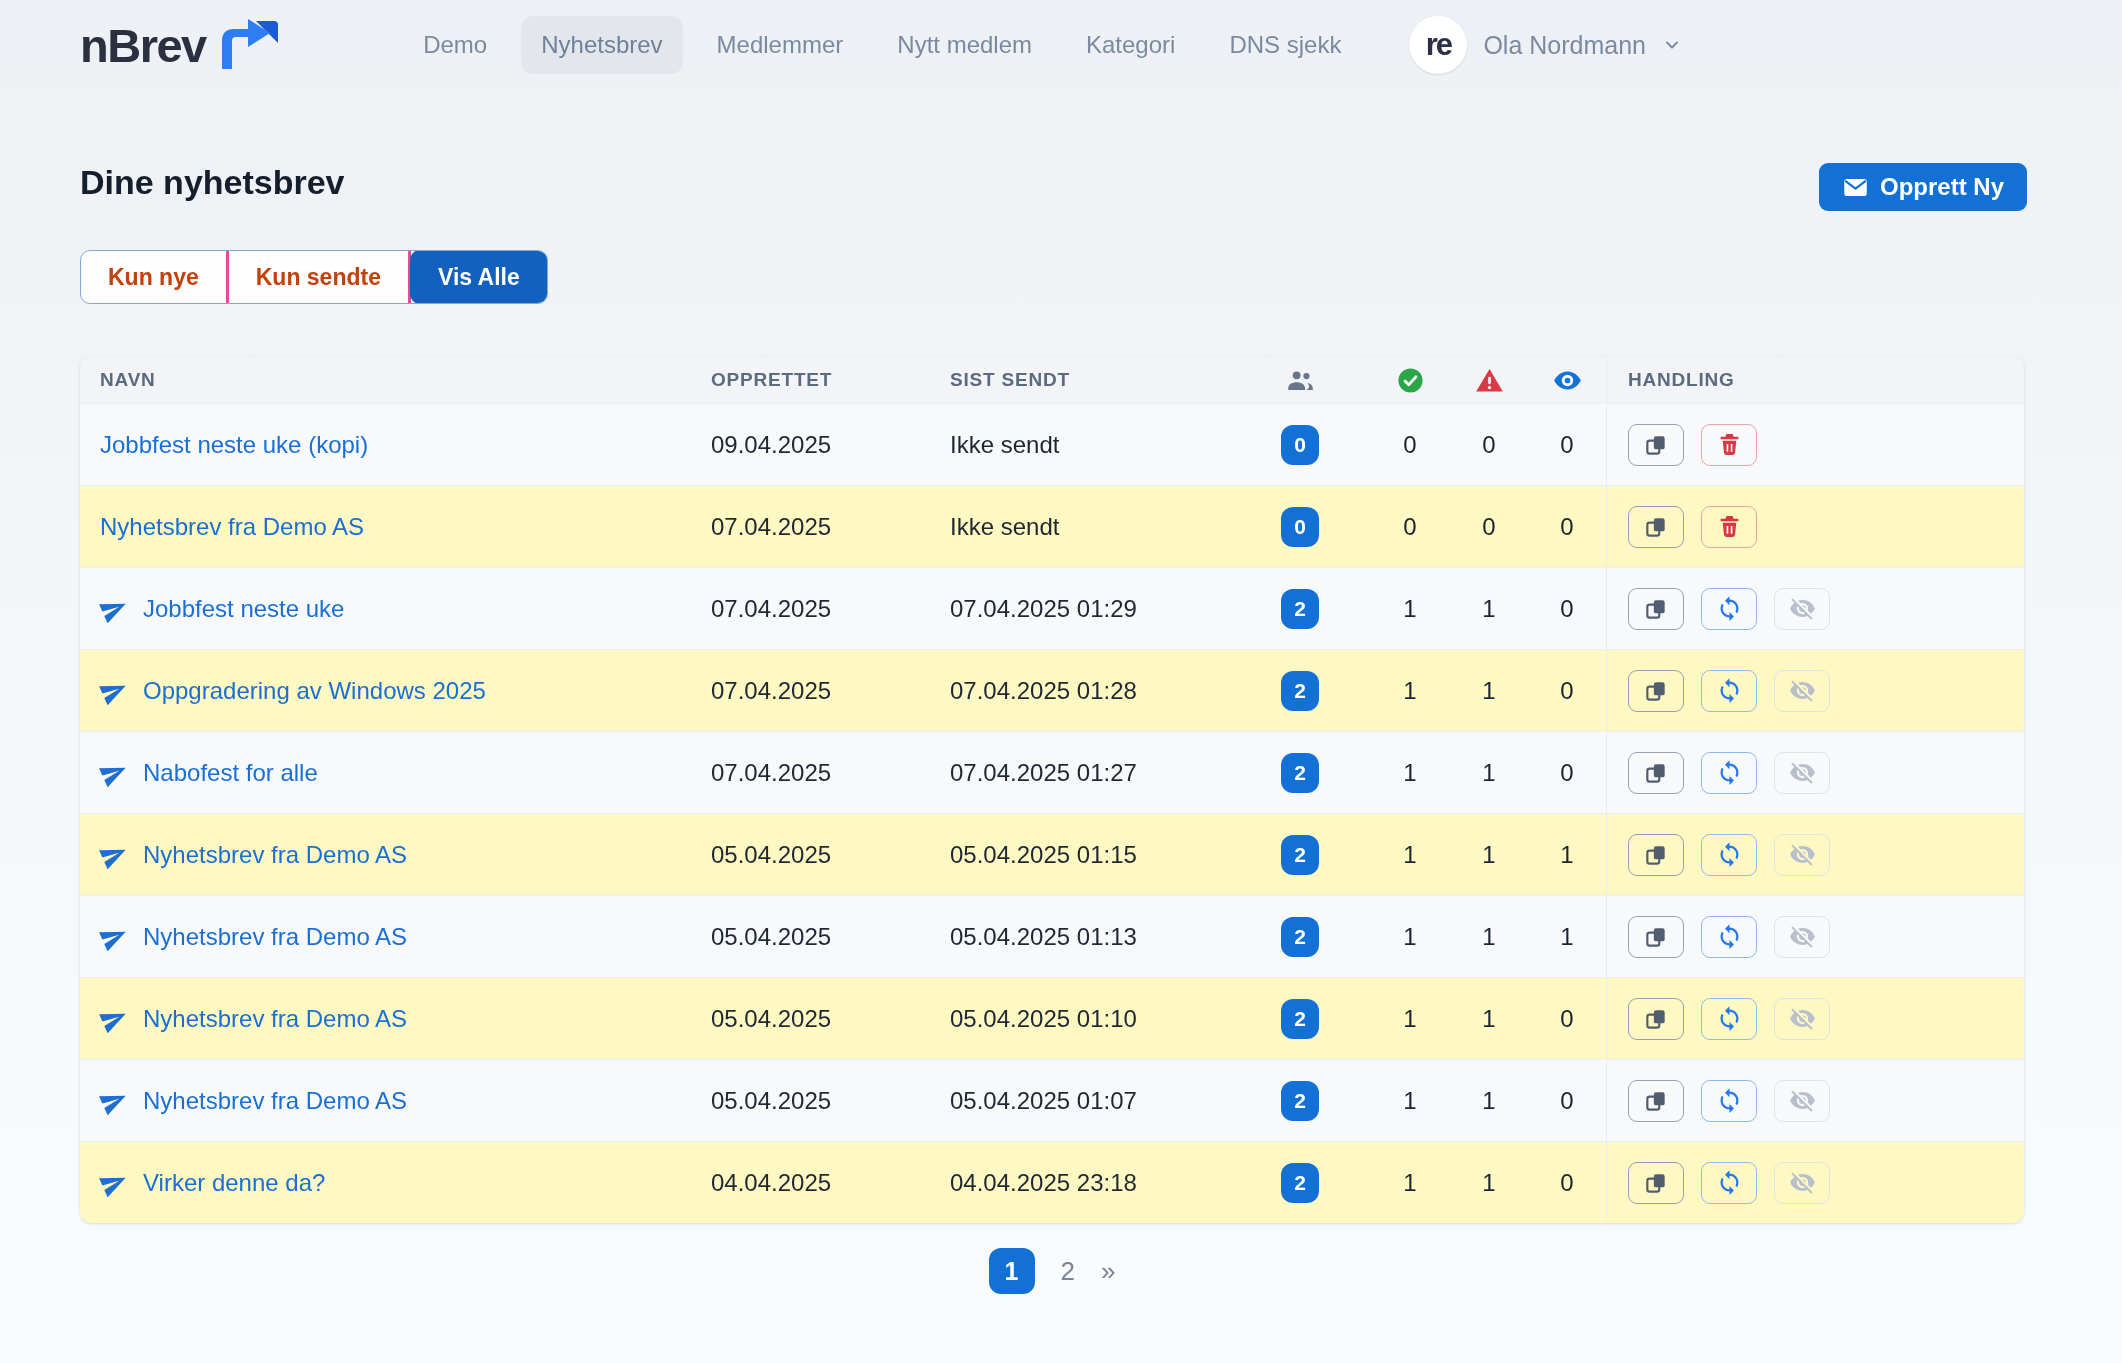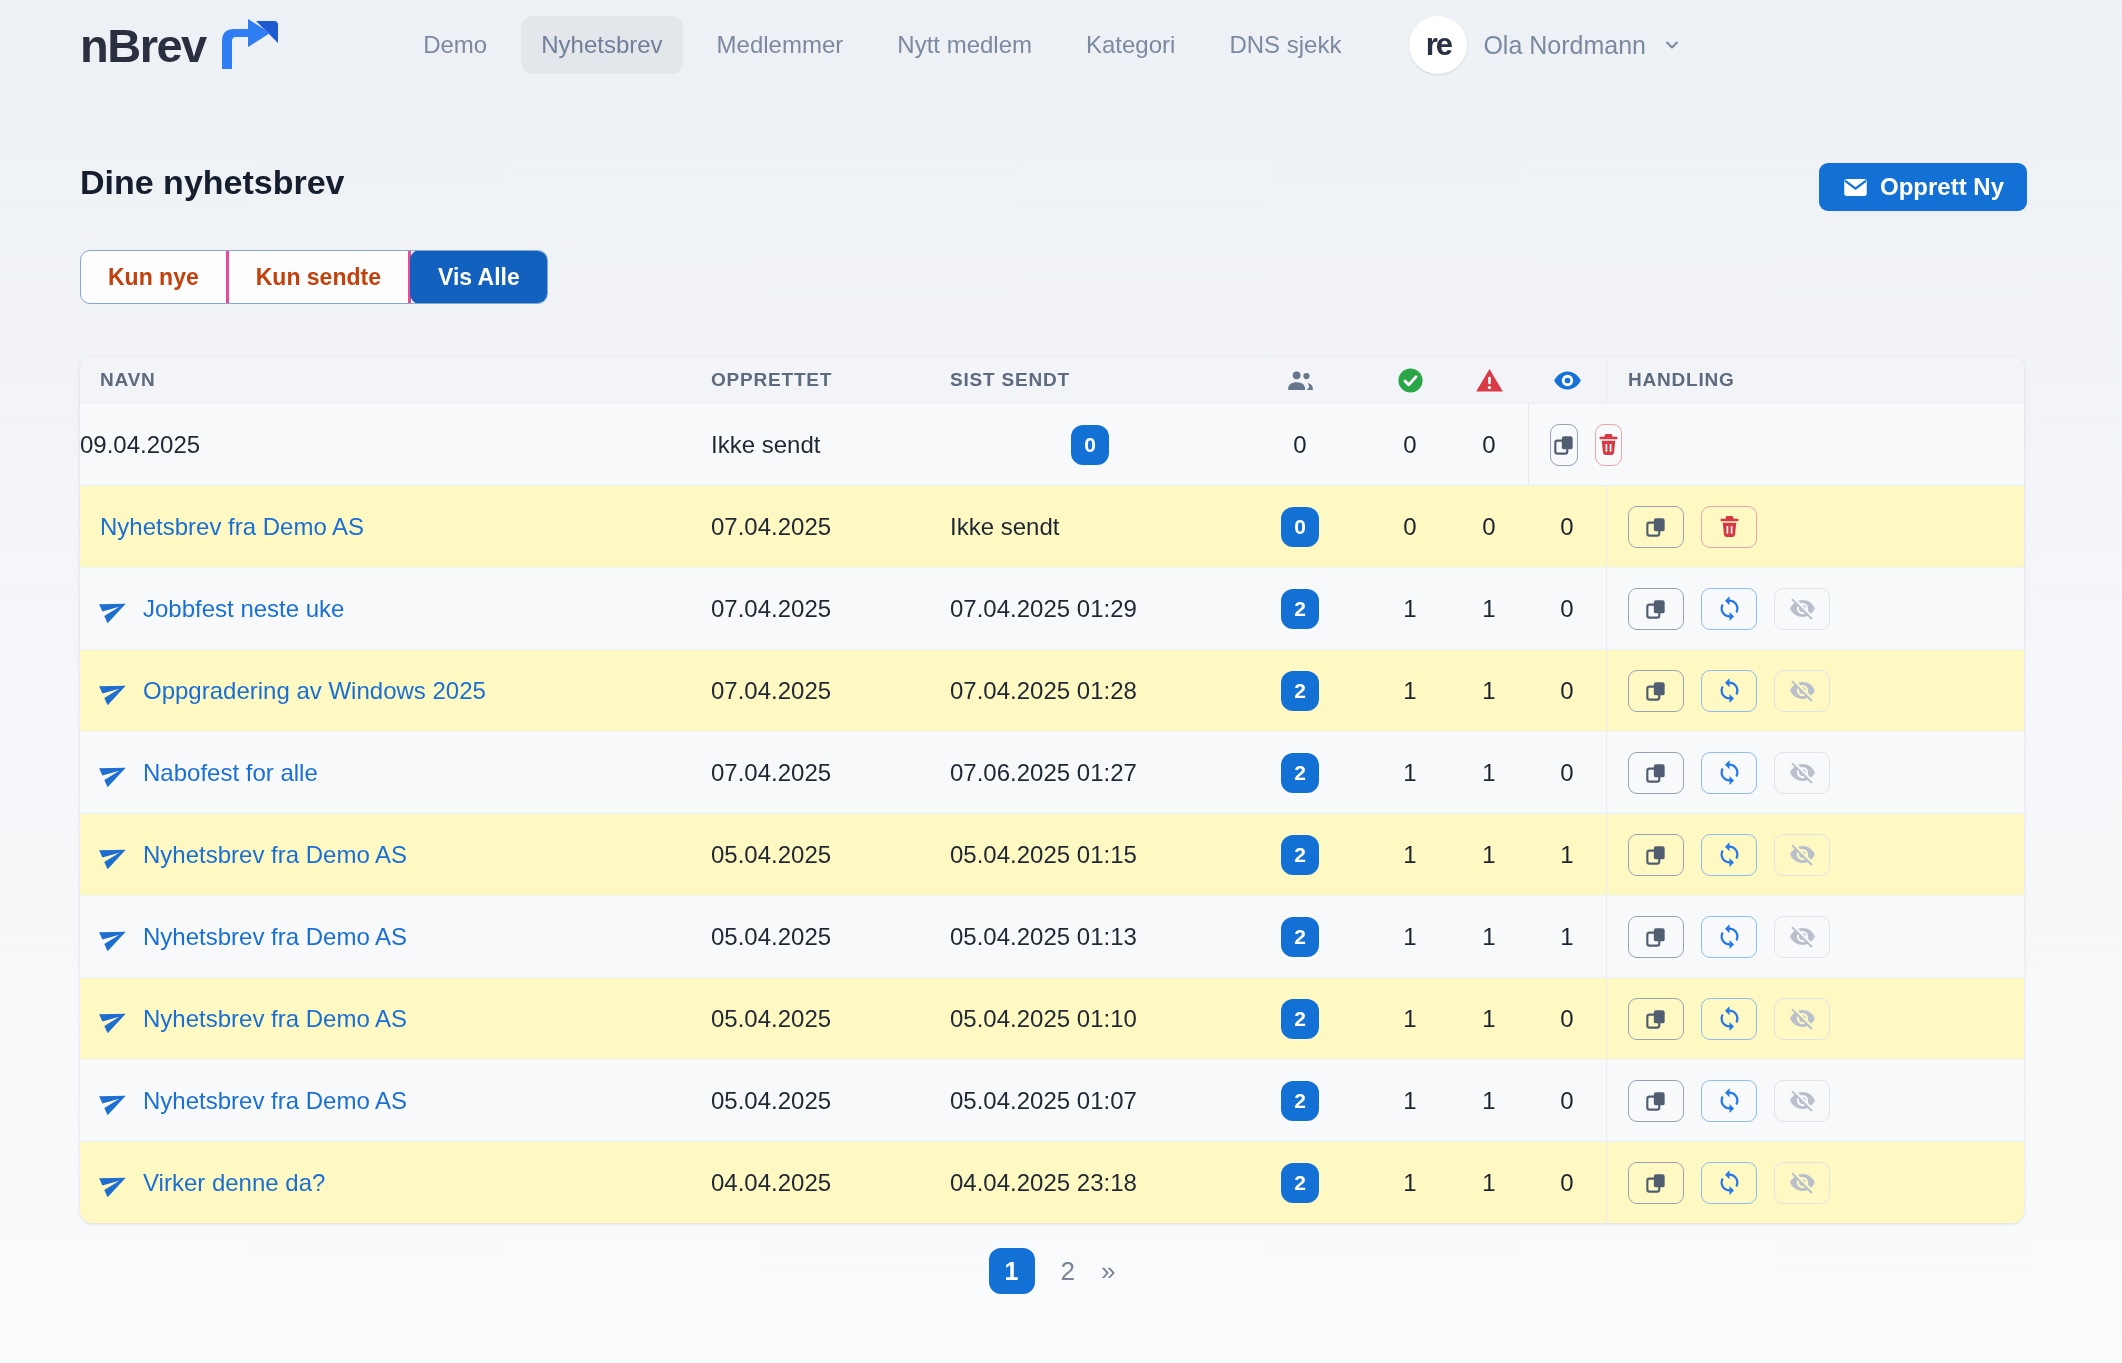--- a/index.html
+++ b/index.html
@@ -177,20 +177,24 @@
         <circle cx="12" cy="12" r="4.4" fill="#fff"></circle>
           <circle cx="12" cy="12" r="2.2" fill="#1472d8"></circle>
       </svg>
     </div>
     <div class="th-handling">HANDLING</div>
   </div>
 
   <div class="tbody">
 
       <div class="trow grid-cols">
+        <div class="cell-name">
+
+          <span>Jobbfest neste uke (kopi)</span>
+        </div>
         <div>09.04.2025</div>
         <div>Ikke sendt</div>
         <div class="badge-wrap">
           <span class="badge">0</span>
         </div>
         <div class="cell-center">0</div>
         <div class="cell-center">0</div>
         <div class="cell-center">0</div>
         <div class="cell-handling">
           <button class="abtn btn-copy">
@@ -340,21 +344,21 @@
       <div class="trow grid-cols">
         <div class="cell-name">
           <span class="plane">
             <svg width="28" height="28" viewBox="0 0 24 24" style="transform:rotate(-24deg);">
               <path fill="#1f6fd0" d="M2 21l21-9L2 3v7l15 2-15 2z"></path>
             </svg>
           </span>
           <span>Nabofest for alle</span>
         </div>
         <div>07.04.2025</div>
-        <div>07.06.2025 01:27</div>
+        <div>07.04.2025 01:27</div>
         <div class="badge-wrap">
           <span class="badge">2</span>
         </div>
         <div class="cell-center">1</div>
         <div class="cell-center">1</div>
         <div class="cell-center">0</div>
         <div class="cell-handling">
           <button class="abtn btn-copy">
             <span style="display:flex;">
               <svg width="26" height="26" viewBox="0 0 24 24">

